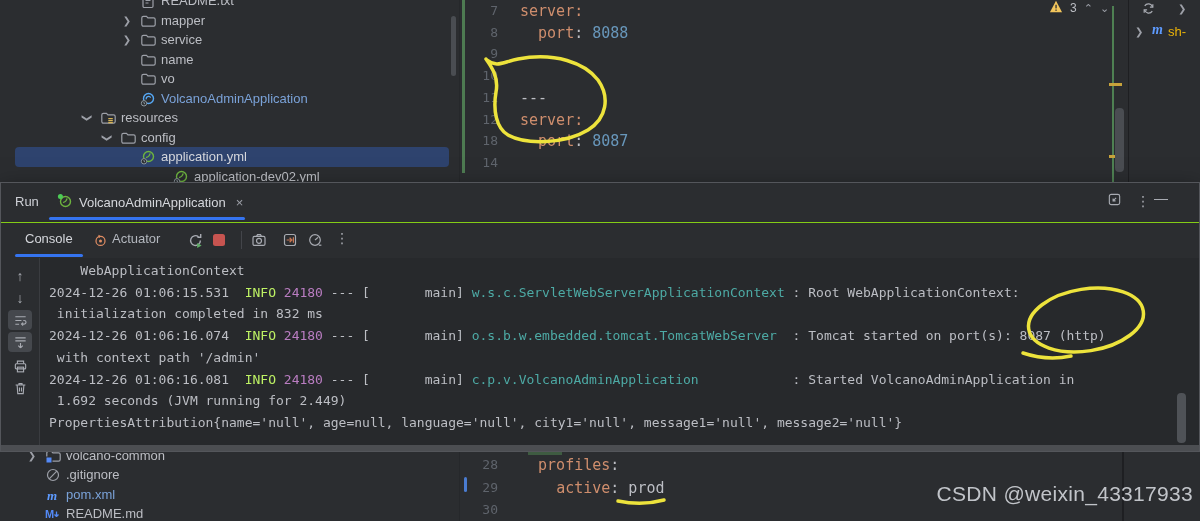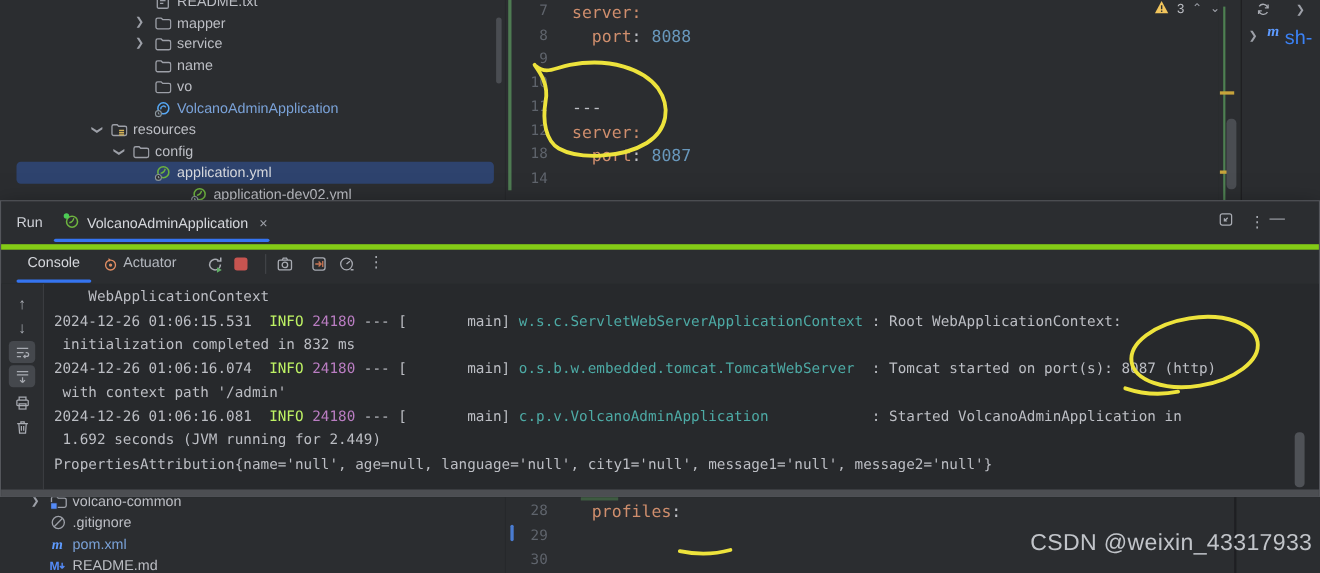--- a/index.html
+++ b/index.html
@@ -32,30 +32,30 @@
 
   .scrollzone{position:absolute;left:1108px;top:0;width:20px;height:182px;background:#2B2D30;}
   .an-line{position:absolute;left:4px;top:6px;width:2px;height:176px;background:#4E8052;}
   .an-mark{position:absolute;left:1px;width:13px;height:3px;background:#C7A33B;}
   .sz-thumb{position:absolute;left:7px;top:108px;width:9px;height:64px;background:#4A4D52;border-radius:4px;}
 
   .maven-top{position:absolute;left:1128px;top:0;width:72px;height:182px;background:#2B2D30;border-left:1px solid #1E1F22;}
   .mv-ico{position:absolute;width:16px;height:16px;color:#9DA0A8;}
   .mv-chev{position:absolute;color:#9DA0A8;font-size:10px;}
   .mv-m{position:absolute;font-style:italic;font-weight:bold;font-size:14px;color:#5E9BFF;font-family:"Liberation Serif",serif;}
-  .mv-label{position:absolute;color:#3b82f6;font-size:18px;}
+  .mv-label{position:absolute;color:#eab308;font-size:13px;}
 
   .inspections{position:absolute;left:589px;top:0;height:15px;display:flex;align-items:center;gap:7px;}
   .insp-count{color:#BCBEC4;font-size:12px;}
   .insp-chev{color:#9DA0A8;font-size:11px;line-height:10px;}
 
   
   .run-win{position:absolute;left:0;top:182px;width:1200px;height:270px;background:#2B2D30;
            border:1px solid #54565B;box-sizing:border-box;box-shadow:0 8px 22px rgba(0,0,0,.55);}
-  .run-header{position:absolute;left:0;top:0;right:0;height:39px;border-bottom:5px solid #84cc16;}
+  .run-header{position:absolute;left:0;top:0;right:0;height:39px;border-bottom:1px solid #84cc16;}
   .run-title{position:absolute;left:14px;top:11px;color:#CED0D6;}
   .run-tab{position:absolute;left:56px;top:7px;height:24px;display:flex;align-items:center;gap:6px;}
   .run-tab-label{color:#D5D7DC;}
   .tab-close{color:#9DA0A8;font-size:13px;margin-left:4px;}
   .tab-underline{position:absolute;left:48px;top:34px;width:196px;height:3px;background:#3574F0;border-radius:2px;}
   .hdr-ico{position:absolute;top:9px;width:16px;height:16px;color:#A8ABB2;}
   .hdr-glyph{position:absolute;color:#A8ABB2;font-size:14px;}
 
   .run-toolbar{position:absolute;left:0;top:39px;right:0;height:36px;}
   .tb-tab{position:absolute;top:9px;color:#B4B8BF;}
@@ -418,20 +418,21 @@
   <div class="editor-bottom">
     <div class="sliver"></div>
     <div class="caret-mark"></div>
     <div id="editor-bottom-lines">
         <div class="ed-line" style="top: 2px;">
           <span class="ed-ln mono">28</span>
           <span class="ed-code mono"><span>  </span><span class="c-key">profiles</span><span>:</span></span>
         </div>
         <div class="ed-line" style="top: 24.6px;">
           <span class="ed-ln mono">29</span>
+          <span class="ed-code mono"><span>    </span><span class="c-key">active</span><span>: prod</span></span>
         </div>
         <div class="ed-line" style="top: 47.2px;">
           <span class="ed-ln mono">30</span>
           <span class="ed-code mono"></span>
         </div>
       </div>
     <svg class="ann" width="662" height="69">
       <path d="M158,49 q24,5 46,-1" fill="none" stroke="#EDE33C" stroke-width="3.5" stroke-linecap="round"></path>
     </svg>
   </div>

